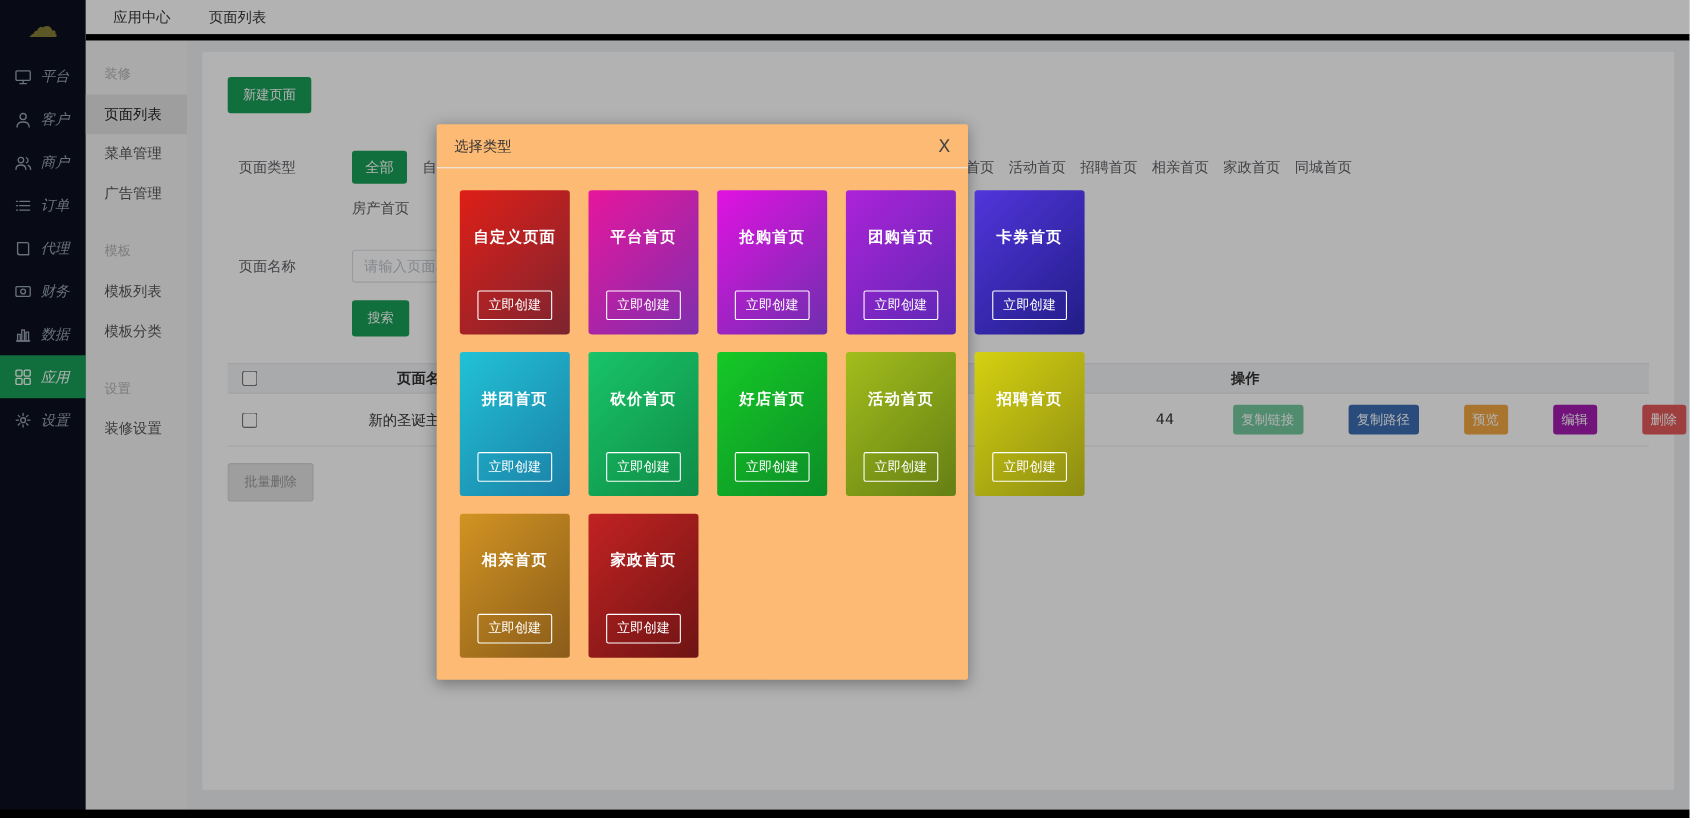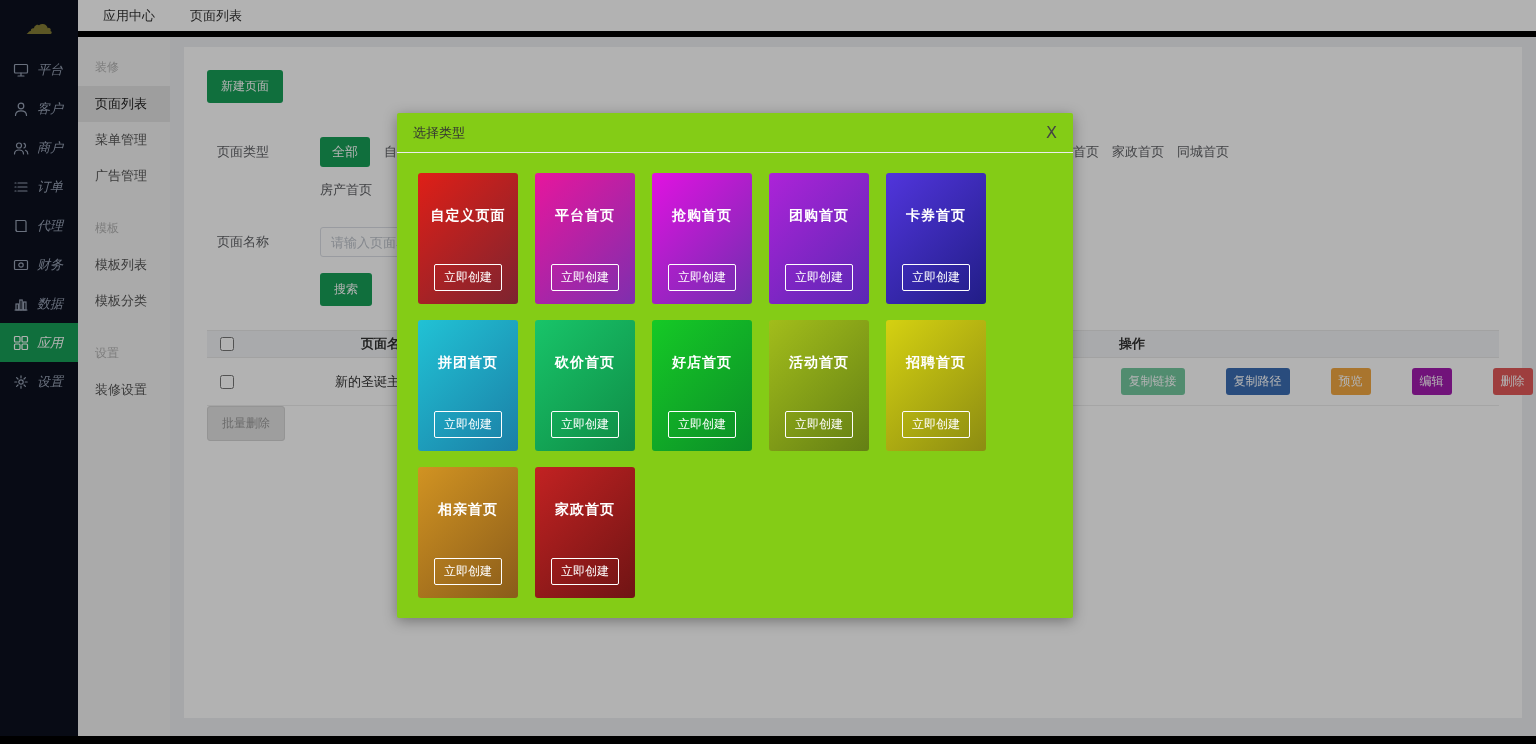--- a/index.html
+++ b/index.html
@@ -53,26 +53,26 @@
   .table { margin-top:24px; }
   .t-head { display:flex; align-items:center; height:28px; background:#f3f4f6; border-top:1px solid #e9e9e9; border-bottom:1px solid #e9e9e9; font-size:13px; font-weight:bold; color:#333; }
   .t-row { display:flex; align-items:center; height:48px; border-bottom:1px solid #ececec; font-size:13px; color:#333; }
   .c-check { width:40px; display:flex; justify-content:center; }
   .c-check input { width:14px; height:14px; cursor:pointer; }
   .c-name { width:280px; text-align:center; }
   .c-mid { flex:1; }
   .c-count { width:120px; text-align:center; }
   .c-actions { width:380px; display:flex; justify-content:center; gap:6px; }
   .act-btn { color:#fff; font-size:12px; padding:5px 8px; border:none; border-radius:3px; cursor:pointer; white-space:nowrap; font-family:inherit;margin-left:35px; }
-  .batch { }
+  .batch { margin-top:15px; }
 
   
   .bottom-bar { position:absolute; left:0; bottom:0; width:100%; height:8px; background:#000; z-index:5; }
   .overlay { position:absolute; inset:0; background:rgba(0,0,0,0.3); z-index:10; }
-  .modal { position:absolute; left:397px; top:113px; width:676px; background:#84cc16; z-index:20; box-shadow:0 3px 14px rgba(0,0,0,0.35); border-radius:2px; }
+  .modal { position:absolute; left:397px; top:113px; width:483px; background:#fdba74; z-index:20; box-shadow:0 3px 14px rgba(0,0,0,0.35); border-radius:2px; }
   .modal-header { height:40px; display:flex; align-items:center; justify-content:space-between; padding:0 16px; border-bottom:1px solid #ececec; }
   .modal-title { font-size:13px; color:#333; }
   .modal-close { font-size:16px; color:#444; cursor:pointer; line-height:1; }
   .modal-body { padding:20px 21px; display:grid; grid-template-columns:repeat(5,100px); column-gap:17px; row-gap:16px; }
   .type-card { width:100px; height:131px; border-radius:3px; position:relative; text-align:center; cursor:pointer; }
   .card-title { padding-top:34px; font-size:14px; font-weight:bold; color:#fff; letter-spacing:1px; white-space:nowrap; }
   .card-btn { position:absolute; bottom:13px; left:50%; transform:translateX(-50%); background:transparent; border:1px solid #fff; color:#fff; font-size:12px; padding:4px 9px; border-radius:2px; cursor:pointer; white-space:nowrap; font-family:inherit; }
 </style>
 </head>
 <body>

